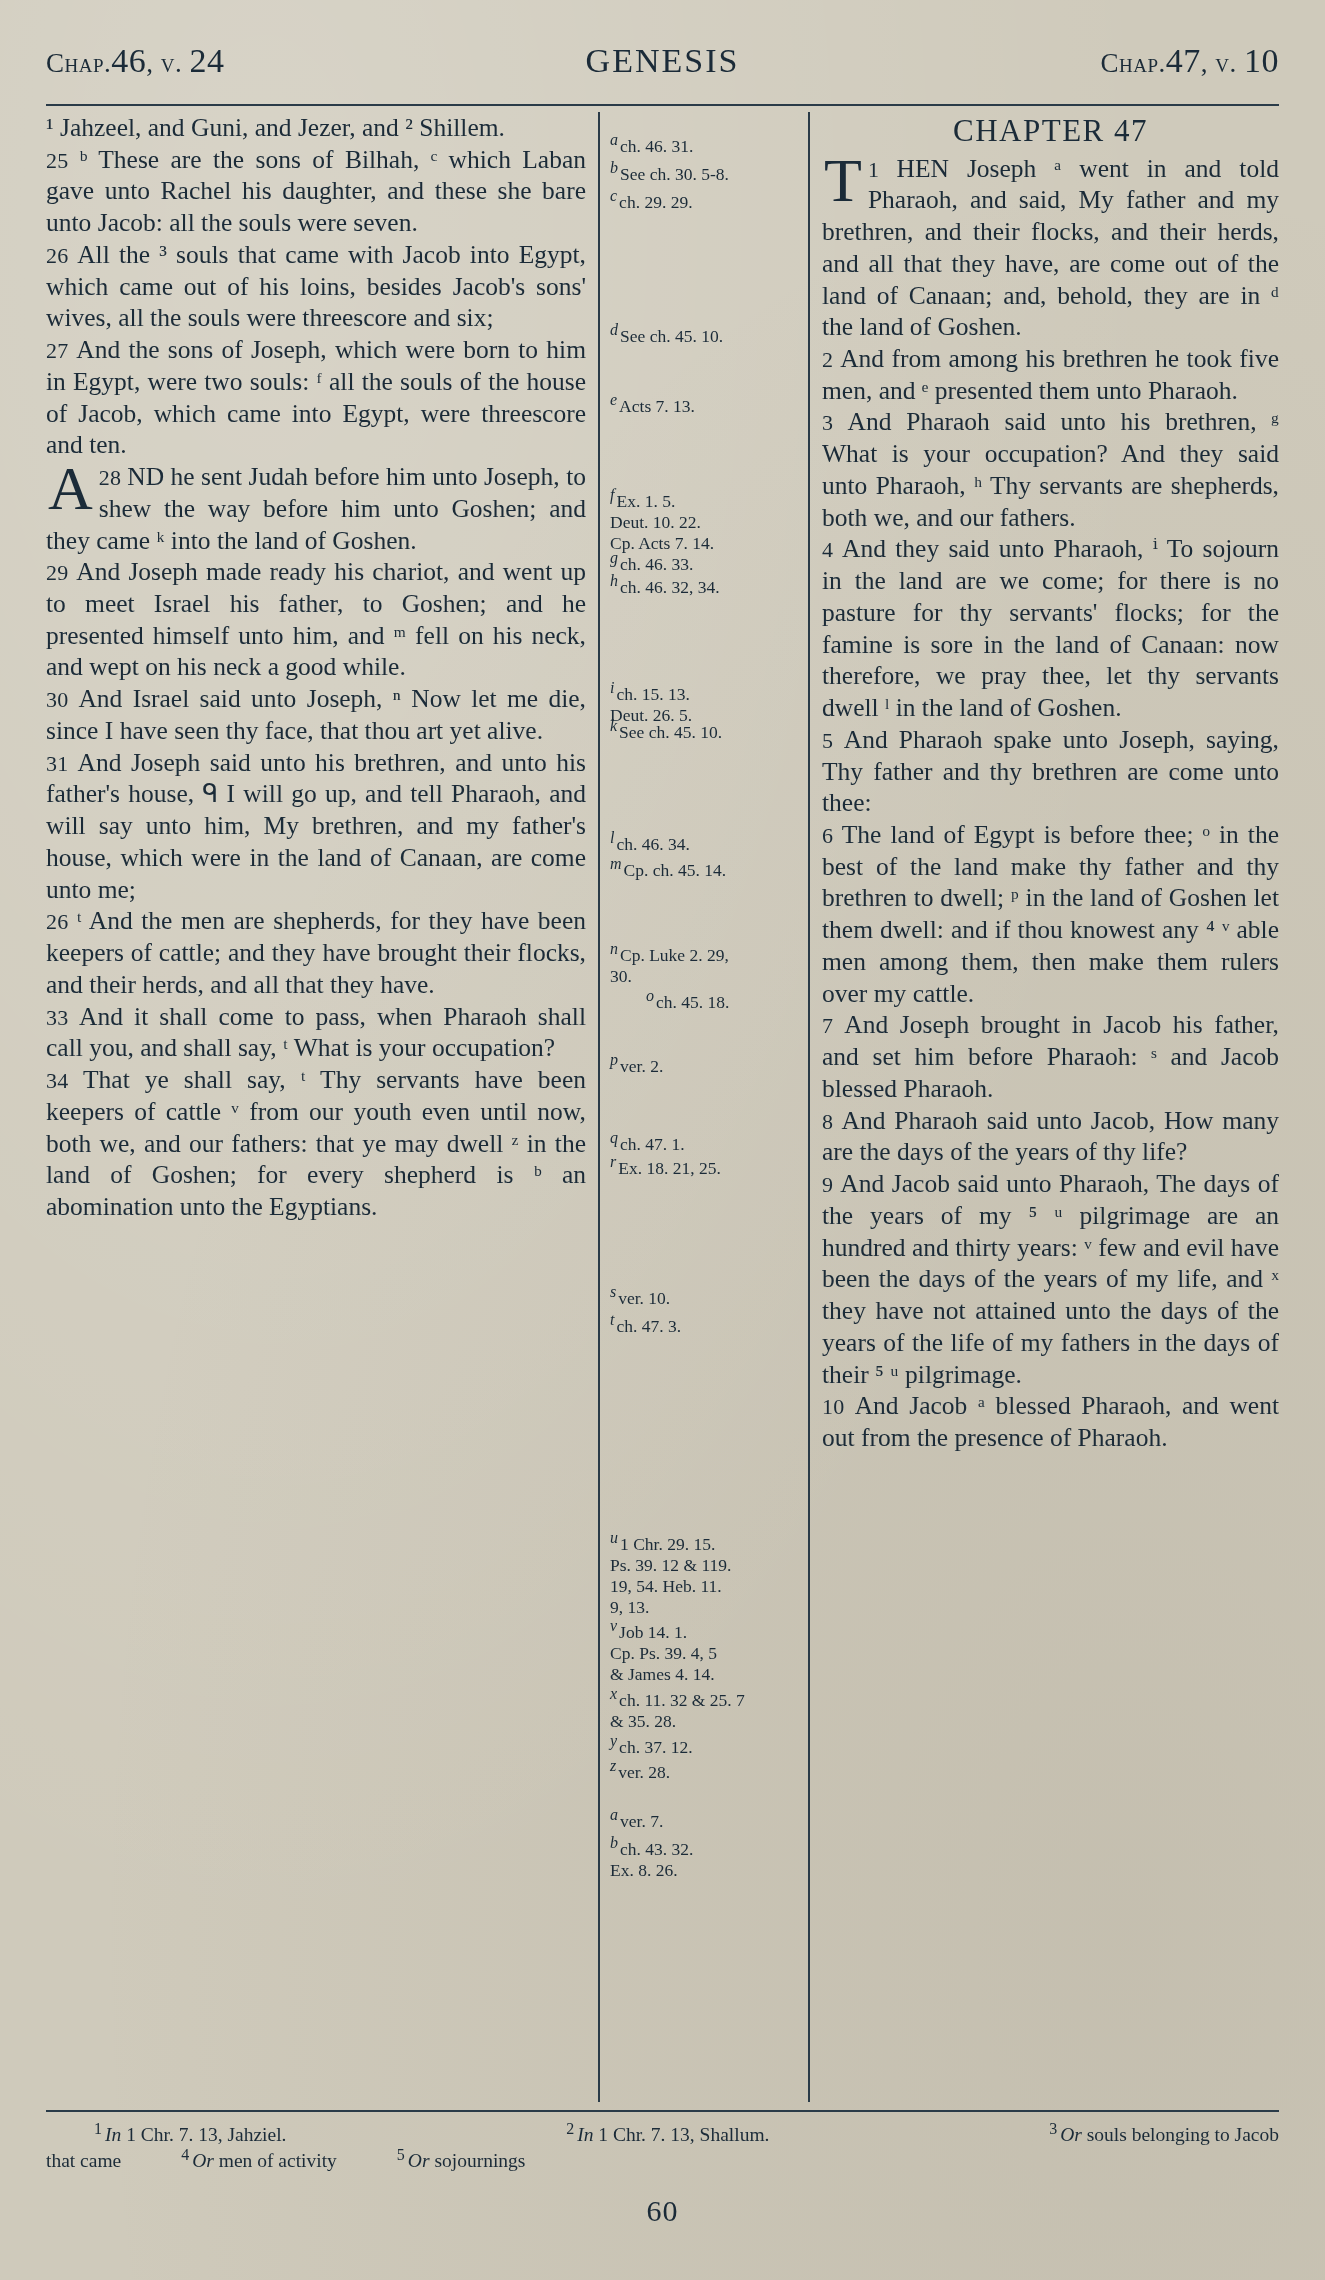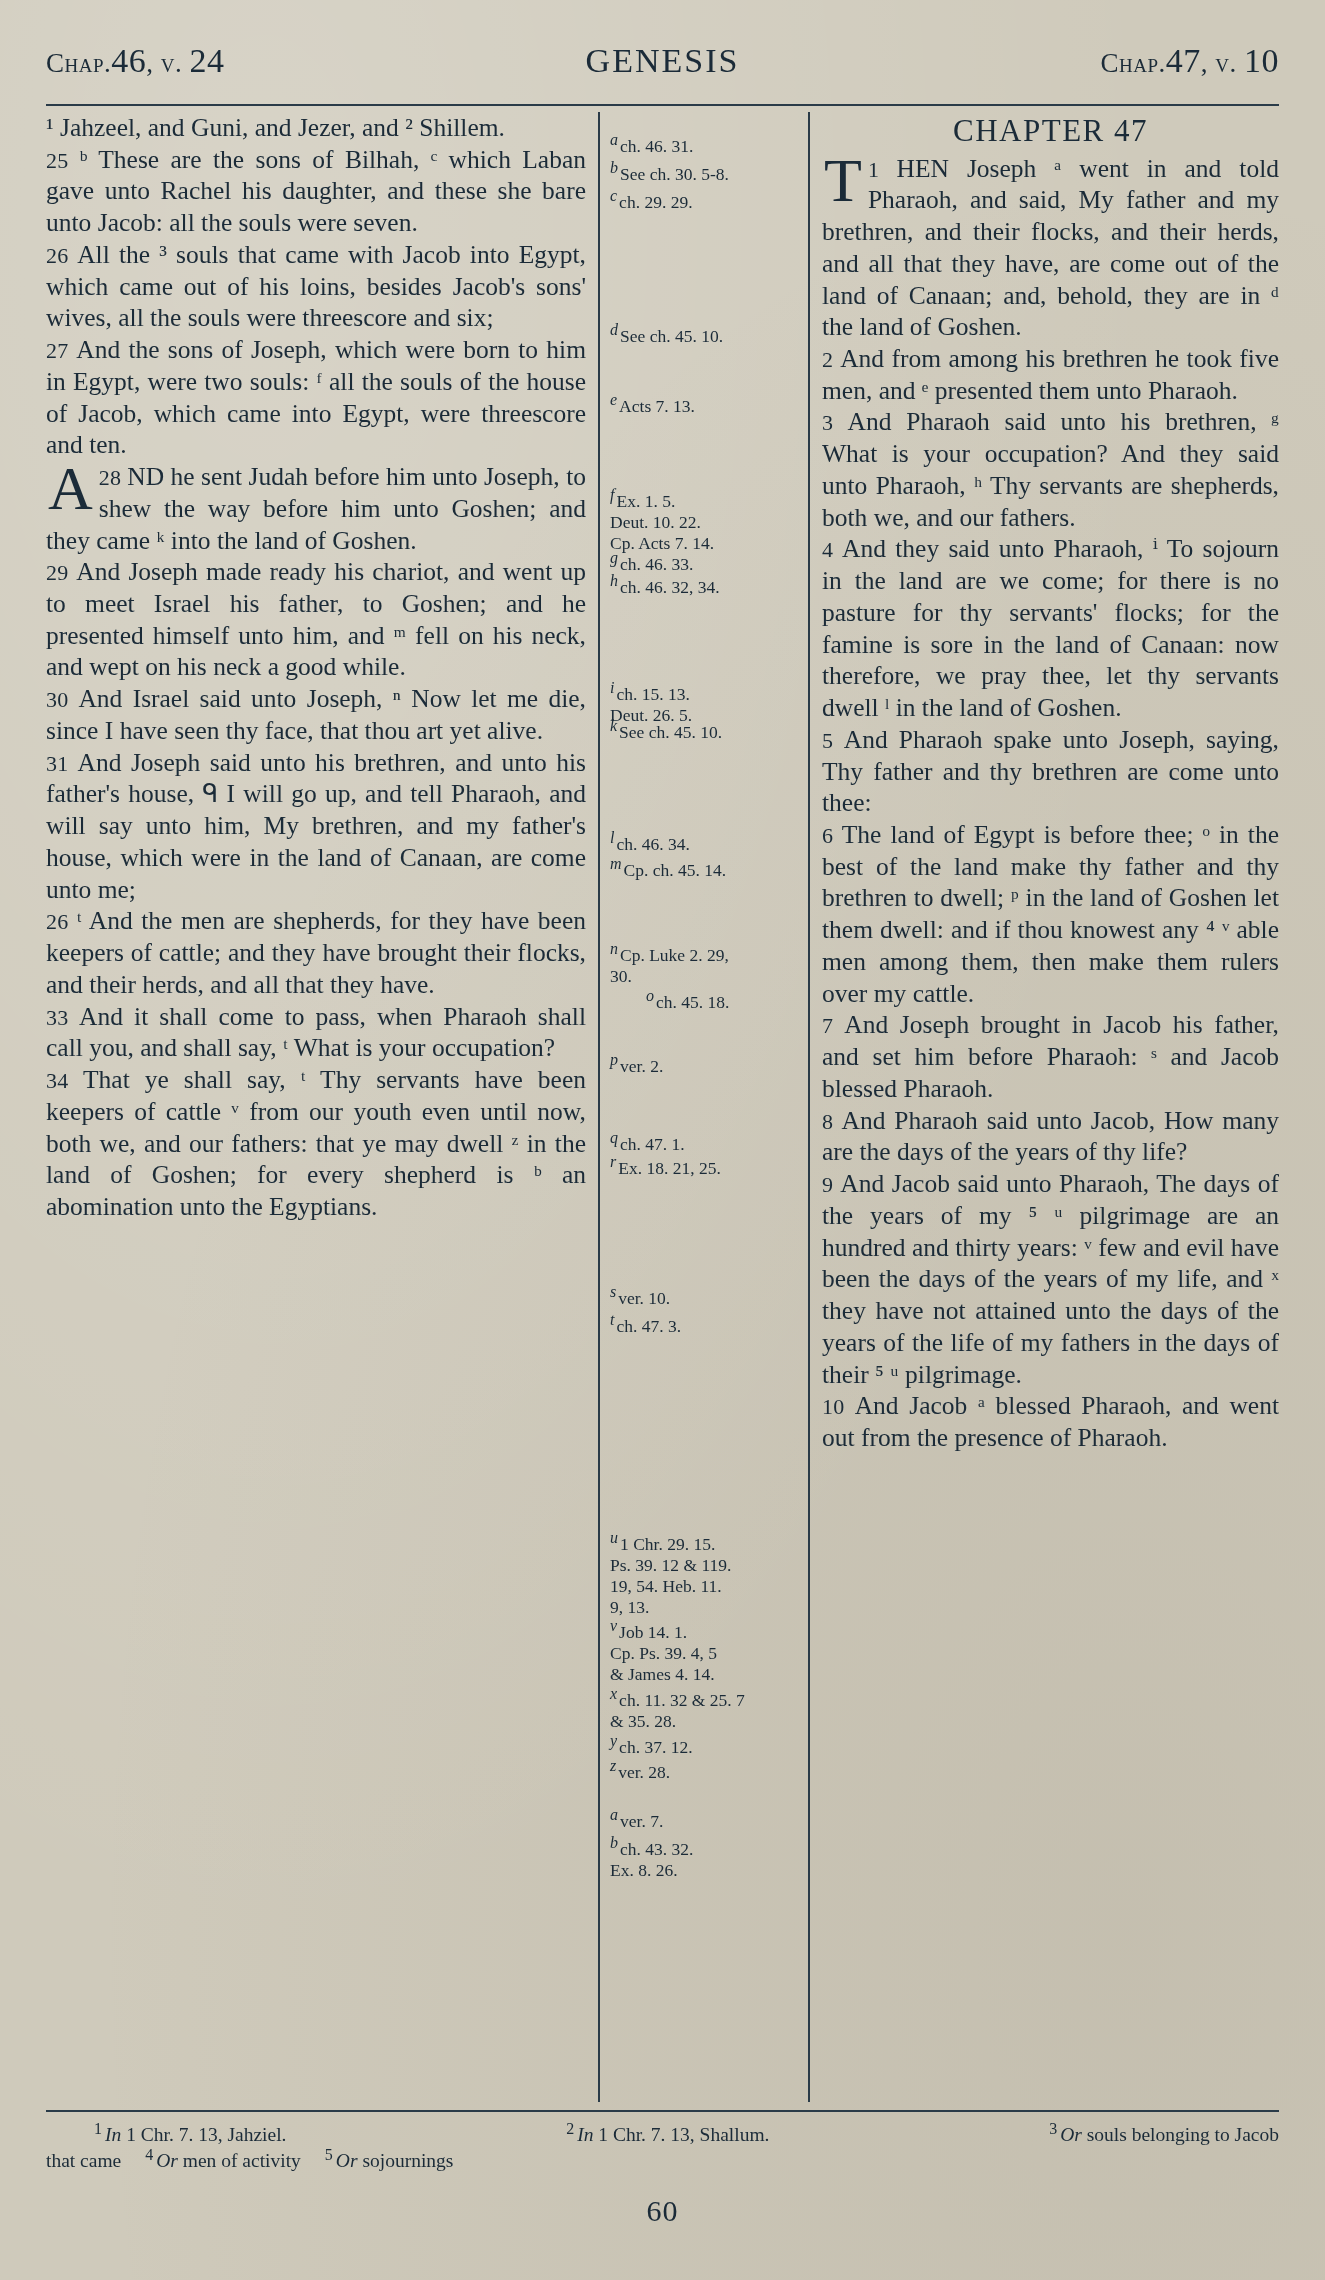--- a/index.html
+++ b/index.html
@@ -277,18 +277,18 @@
             <p><span class="vnum">9 </span><span>And Jacob said unto Pharaoh, The days of the years of my ⁵ ᵘ pilgrimage are an hundred and thirty years: ᵛ few and evil have been the days of the years of my life, and ˣ they have not attained unto the days of the years of the life of my fathers in the days of their ⁵ ᵘ pilgrimage.</span></p>
             <p><span class="vnum">10 </span><span>And Jacob ᵃ blessed Pharaoh, and went out from the presence of Pharaoh.</span></p>
           </div>
       </div>
     </div>
 
     <div class="rule bottom"></div>
 
     <div class="footnotes" id="footnotes">
         <div class="fnline" style="text-align: justify; display: flex; justify-content: space-between; padding-left: 48px;"><span><span class="fnnum">1</span><span class="fnital">In</span><span> 1 Chr. 7. 13, Jahziel.</span></span><span><span class="fnnum">2</span><span class="fnital">In</span><span> 1 Chr. 7. 13, Shallum.</span></span><span><span class="fnnum">3</span><span class="fnital">Or</span><span> souls belonging to Jacob</span></span></div>
-        <div class="fnline" style="display: flex; justify-content: flex-start; gap: 24px;"><span>that came</span><span><span class="fnnum">4</span><span class="fnital">Or</span><span> men of activity</span></span><span><span class="fnnum">5</span><span class="fnital">Or</span><span> sojournings</span></span></div>
+        <div class="fnline" style="display: flex; justify-content: flex-start; gap: 60px;"><span>that came</span><span><span class="fnnum">4</span><span class="fnital">Or</span><span> men of activity</span></span><span><span class="fnnum">5</span><span class="fnital">Or</span><span> sojournings</span></span></div>
       </div>
 
     <div class="folio">60</div>
   </div>
 </div>
 
 </body></html>

